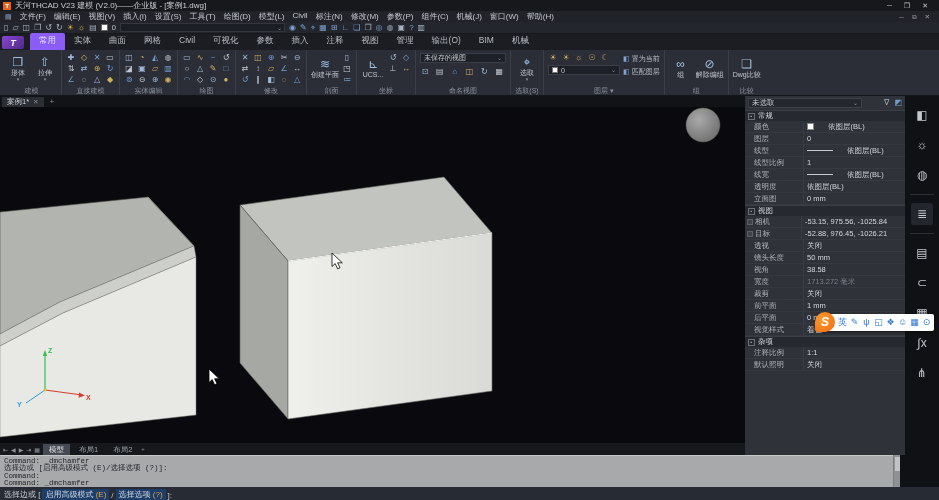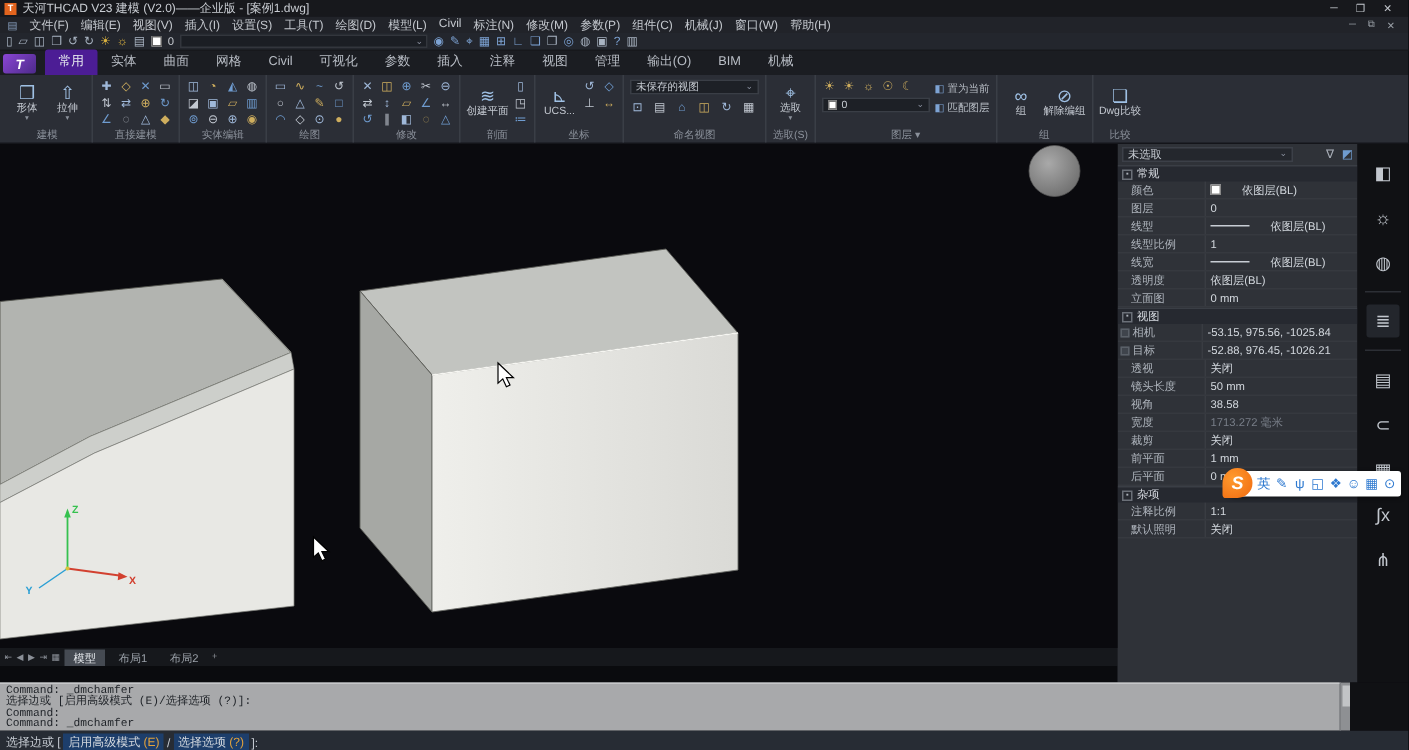--- a/index.html
+++ b/index.html
@@ -18,21 +18,21 @@
   .qicon{color:#a9b4c2;font-size:8px;line-height:1}
   .qicon.yellow{color:#d9b13f}
   .qicon.blue{color:#7da3d4}
   .swatch{width:7px;height:7px;background:#fff;border:1px solid #666;flex:none}
   .layer-lbl{color:#c6cad0;font-size:7.5px}
   .qcombo{width:165px;height:9px;background:#1b1e24;border:1px solid #33363d;display:flex;align-items:center;justify-content:flex-end;padding:0 2px}
   .caret{font-size:6px;color:#8a90a0;line-height:1}
   .ribbontabs{height:16px;background:#1b1d22;display:flex;align-items:flex-end;padding-left:2px;font-size:8.5px}
   .rlogo{width:22px;height:13px;background:linear-gradient(135deg,#8a46d4,#4d2a8a);color:#fff;display:flex;align-items:center;justify-content:center;font-size:9px;font-style:italic;font-weight:bold;border-radius:2px;margin:0 6px 1px 0;flex:none}
   .rtab{padding:2px 9px 3px;color:#b9bec6;white-space:nowrap}
-  .rtab.active{background:#4c1d95;color:#e6e9ee;border-radius:2px 2px 0 0}
+  .rtab.active{background:#8b5cf6;color:#e6e9ee;border-radius:2px 2px 0 0}
   .ribbonbody{height:46px;background:#2b2e36;display:flex;padding:0 2px;border-bottom:1px solid #14151a}
   .group{display:flex;flex-direction:column;padding:1px 4px 0}
   .group+.group{border-left:1px solid #3a3e46}
   .g-content{flex:1;display:flex;gap:3px;align-items:flex-start}
   .g-label{height:9px;font-size:7px;color:#8b919b;text-align:center;line-height:9px;white-space:nowrap}
   .bigbtn{display:flex;flex-direction:column;align-items:center;justify-content:center;min-width:24px;height:35px;border-radius:2px}
   .bigbtn .bg{font-size:12px;line-height:13px;color:#9fc0e4}
   .bigbtn .bt{font-size:7px;color:#c3c8d0;line-height:8px;white-space:nowrap}
   .bigbtn .ba{font-size:5px;color:#8b919b;line-height:5px}
   .smalls{display:grid;grid-auto-flow:column;gap:1px 3px;padding-top:2px}
@@ -386,20 +386,27 @@
             <span class="bg">❏</span>
             <span class="bt">Dwg比较</span>
           </div>
         </div>
         <div class="g-label">比较</div>
       </div>
     </div>
 
   <div class="mainrow">
     <div class="leftcol">
+      <div class="doctabs">
+        <div class="dtab">
+          <span>案例1*</span>
+          <span class="x">✕</span>
+        </div>
+        <span class="dplus">+</span>
+      </div>
 
       <div class="viewport">
         <svg width="745" height="336" viewBox="0 0 745 336">
           <defs>
             <radialGradient id="ball" cx="38%" cy="35%" r="75%">
               <stop offset="0" stop-color="#a9a9a9"></stop>
                 <stop offset="1" stop-color="#6c6c6c"></stop>
             </radialGradient>
             <linearGradient id="cfront" x1="0" y1="0" x2="1" y2="0">
               <stop offset="0" stop-color="#efefeb"></stop>
@@ -572,20 +579,26 @@
               <span class="pval">
                 <span>1 mm</span>
               </span>
             </div>
             <div class="prow">
               <span class="plabel">后平面</span>
               <span class="pval">
                 <span>0 mm</span>
               </span>
             </div>
+            <div class="prow">
+              <span class="plabel">视觉样式</span>
+              <span class="pval">
+                <span>着色</span>
+              </span>
+            </div>
             <div class="psec">
               <span class="exp">▪</span>
               <span>杂项</span>
             </div>
             <div class="prow">
               <span class="plabel">注释比例</span>
               <span class="pval">
                 <span>1:1</span>
               </span>
             </div>

